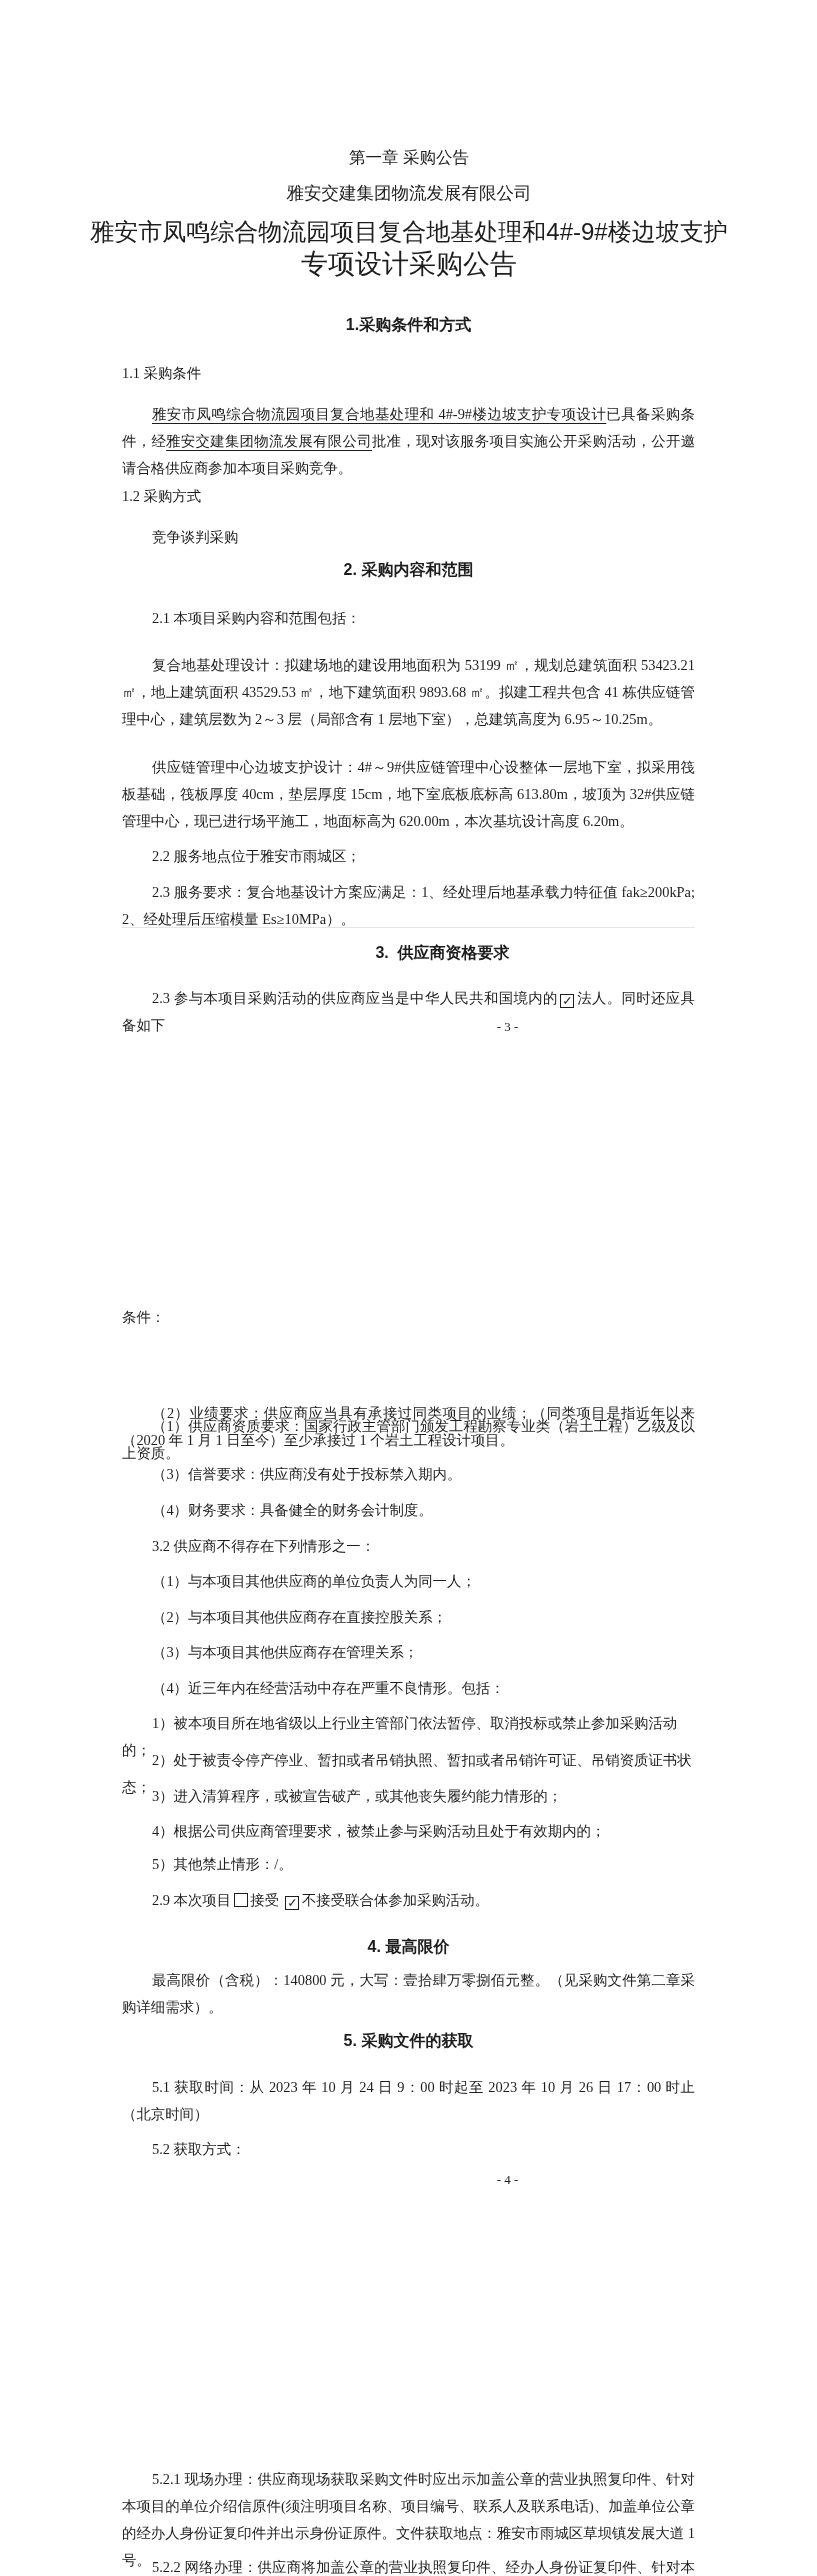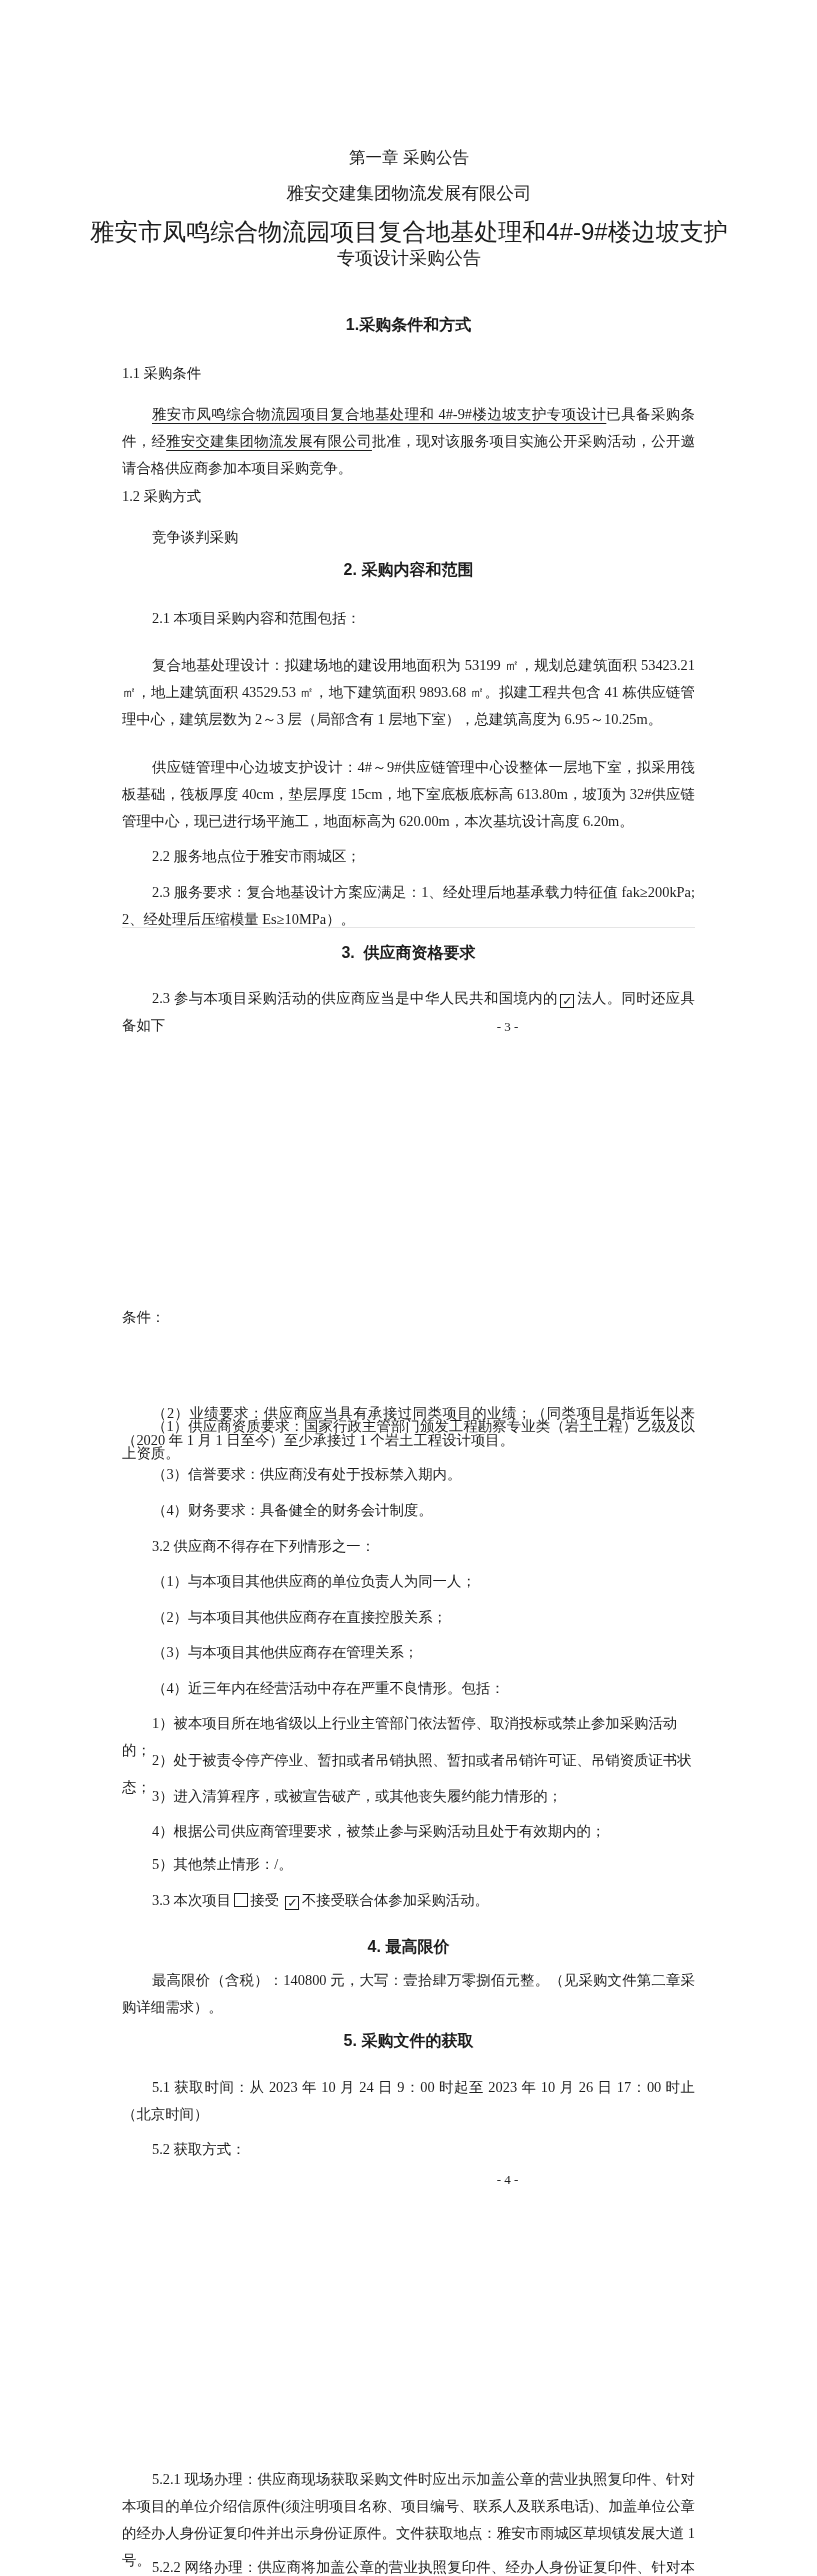--- a/index.html
+++ b/index.html
@@ -41,56 +41,56 @@
   }
   .cb.on::after { content:"\2713"; }
   .artifact { background:#cfcfcf; opacity:.55; height:1px; }
 </style>
 </head>
 <body>
 
 <div class="abs ctr" style="top:147px; font-size:16.5px;">第一章 采购公告</div>
 <div class="abs ctr" style="top:181px; font-size:17.5px;">雅安交建集团物流发展有限公司</div>
 <div class="abs ctr" style="top:216px; font-size:24px;">雅安市凤鸣综合物流园项目复合地基处理和4#-9#楼边坡支护</div>
-<div class="abs ctr" style="top:246px; font-size:18px;">专项设计采购公告</div>
+<div class="abs ctr" style="top:246px; font-size:27px;">专项设计采购公告</div>
 
 <div class="abs hsec" style="top:315px;">1.采购条件和方式</div>
 <div class="abs line" style="top:360px;">1.1 采购条件</div>
 <div class="abs bt ind" style="top:401px;"><span class="u">雅安市凤鸣综合物流园项目复合地基处理和 4#-9#楼边坡支护专项设计</span><span>已具备采购条件，经</span><span class="u">雅安交建集团物流发展有限公司</span><span>批准，现对该服务项目实施公开采购活动，公开邀请合格供应商参加本项目采购竞争。</span></div>
 <div class="abs line" style="top:483px;">1.2 采购方式</div>
 <div class="abs line" style="top:524px; left:152px; width:544px;">竞争谈判采购</div>
 
 <div class="abs hsec" style="top:560px;">2. 采购内容和范围</div>
 <div class="abs line" style="top:605px; left:152px; width:544px;">2.1 本项目采购内容和范围包括：</div>
 <div class="abs bt ind" style="top:652px;">复合地基处理设计：拟建场地的建设用地面积为 53199 ㎡，规划总建筑面积 53423.21 ㎡，地上建筑面积 43529.53 ㎡，地下建筑面积 9893.68 ㎡。拟建工程共包含 41 栋供应链管理中心，建筑层数为 2～3 层（局部含有 1 层地下室），总建筑高度为 6.95～10.25m。</div>
 <div class="abs bt ind" style="top:754px;">供应链管理中心边坡支护设计：4#～9#供应链管理中心设整体一层地下室，拟采用筏板基础，筏板厚度 40cm，垫层厚度 15cm，地下室底板底标高 613.80m，坡顶为 32#供应链管理中心，现已进行场平施工，地面标高为 620.00m，本次基坑设计高度 6.20m。</div>
 <div class="abs line ind" style="top:843px;">2.2 服务地点位于雅安市雨城区；</div>
 <div class="abs bt ind" style="top:879px;">2.3 服务要求：复合地基设计方案应满足：1、经处理后地基承载力特征值 fak≥200kPa; 2、经处理后压缩模量 Es≥10MPa）。</div>
 <div class="abs artifact" style="top:927px; left:122px; width:573px;"></div>
 
-<div class="abs hsec" style="top:943px;">3.  供应商资格要求</div>
+<div class="abs hsec" style="top:943px;margin-left:34px;">3.  供应商资格要求</div>
 <div class="abs bt ind" style="top:985px;"><span>2.3 参与本项目采购活动的供应商应当是中华人民共和国境内的</span><span class="cb on"></span><span>法人。同时还应具备如下</span></div>
 <div class="abs pn" style="top:1019px;">- 3 -</div>
 
 <div class="abs line" style="top:1304px;">条件：</div>
 <div class="abs bt ind" style="top:1397px;margin-top:16px;">（1）供应商资质要求：国家行政主管部门颁发工程勘察专业类（岩土工程）乙级及以上资质。</div>
 <div class="abs bt ind" style="top:1400px;">（2）业绩要求：供应商应当具有承接过同类项目的业绩；（同类项目是指近年以来（2020 年 1 月 1 日至今）至少承接过 1 个岩土工程设计项目。</div>
 <div class="abs line ind" style="top:1461px;">（3）信誉要求：供应商没有处于投标禁入期内。</div>
 <div class="abs line ind" style="top:1497px;">（4）财务要求：具备健全的财务会计制度。</div>
 <div class="abs line ind" style="top:1533px;">3.2 供应商不得存在下列情形之一：</div>
 <div class="abs line ind" style="top:1568px;">（1）与本项目其他供应商的单位负责人为同一人；</div>
 <div class="abs line ind" style="top:1604px;">（2）与本项目其他供应商存在直接控股关系；</div>
 <div class="abs line ind" style="top:1639px;">（3）与本项目其他供应商存在管理关系；</div>
 <div class="abs line ind" style="top:1675px;">（4）近三年内在经营活动中存在严重不良情形。包括：</div>
 <div class="abs line ind" style="top:1710px;">1）被本项目所在地省级以上行业主管部门依法暂停、取消投标或禁止参加采购活动的；</div>
 <div class="abs line ind" style="top:1747px;">2）处于被责令停产停业、暂扣或者吊销执照、暂扣或者吊销许可证、吊销资质证书状态；</div>
 <div class="abs line ind" style="top:1783px;">3）进入清算程序，或被宣告破产，或其他丧失履约能力情形的；</div>
 <div class="abs line ind" style="top:1818px;">4）根据公司供应商管理要求，被禁止参与采购活动且处于有效期内的；</div>
 <div class="abs line ind" style="top:1851px;">5）其他禁止情形：/。</div>
-<div class="abs line ind" style="top:1887px;"><span>3.3 本次项目</span><span class="cb"></span><span>接受 </span><span class="cb on"></span><span>不接受联合体参加采购活动。</span></div>
+<div class="abs line ind" style="top:1887px;"><span>2.9 本次项目</span><span class="cb"></span><span>接受 </span><span class="cb on"></span><span>不接受联合体参加采购活动。</span></div>
 
 <div class="abs hsec" style="top:1924px;margin-top:13px;">4. 最高限价</div>
 <div class="abs bt ind" style="top:1967px;">最高限价（含税）：140800 元，大写：壹拾肆万零捌佰元整。（见采购文件第二章采购详细需求）。</div>
 
 <div class="abs hsec" style="top:2031px;">5. 采购文件的获取</div>
 <div class="abs bt ind" style="top:2074px;">5.1 获取时间：从 2023 年 10 月 24 日 9：00 时起至 2023 年 10 月 26 日 17：00 时止（北京时间）</div>
 <div class="abs line ind" style="top:2136px;">5.2 获取方式：</div>
 <div class="abs pn" style="top:2172px;">- 4 -</div>
 
 <div class="abs bt ind" style="top:2466px;">5.2.1 现场办理：供应商现场获取采购文件时应出示加盖公章的营业执照复印件、针对本项目的单位介绍信原件(须注明项目名称、项目编号、联系人及联系电话)、加盖单位公章的经办人身份证复印件并出示身份证原件。文件获取地点：雅安市雨城区草坝镇发展大道 1 号。</div>

